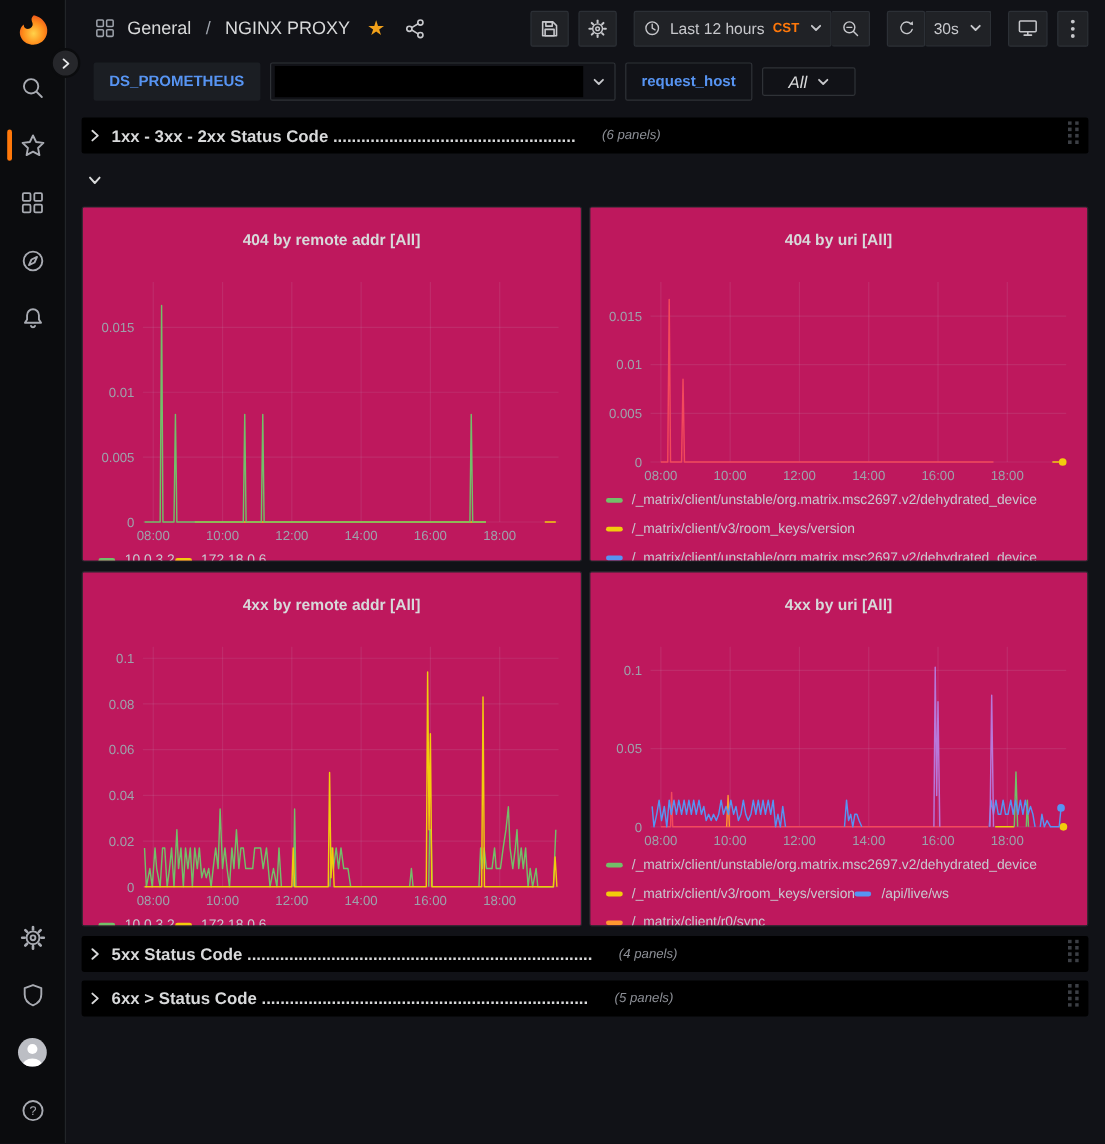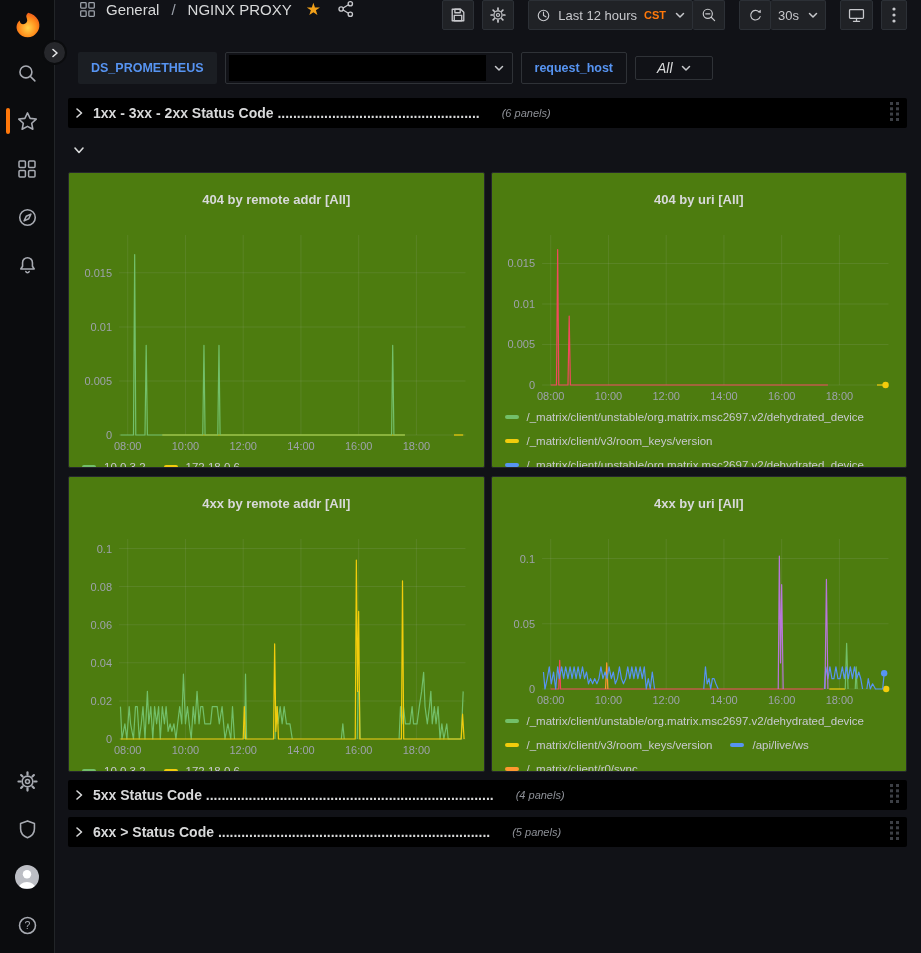--- a/index.html
+++ b/index.html
@@ -10,21 +10,21 @@
   .sidebar { width:55px; flex-shrink:0; background:#0b0c0e; border-right:1px solid #222528; display:flex; flex-direction:column; align-items:center; position:relative; }
   .logo-wrap { margin:11px 0 8px; width:30px; height:30px; }
   .expand-btn { position:absolute; top:40px; left:42px; width:25px; height:25px; border-radius:50%; background:#26272b; border:2px solid #0b0c0e; display:flex; align-items:center; justify-content:center; z-index:6; cursor:pointer; }
   .side-item { height:48px; width:54px; display:flex; align-items:center; justify-content:center; position:relative; cursor:pointer; }
   .active-bar { position:absolute; left:6px; top:11px; width:4px; height:26px; background:#ff780a; border-radius:2px; }
   .side-bottom { margin-top:auto; padding-bottom:4px; display:flex; flex-direction:column; align-items:center; }
   .sicon { stroke:#a8abb2; fill:none; stroke-width:1.5; stroke-linecap:round; stroke-linejoin:round; }
 
   
   .main { flex:1; display:flex; flex-direction:column; min-width:0; }
-  .topnav { height:47px; flex-shrink:0; display:flex; align-items:flex-start; justify-content:space-between; padding:0 14px 0 24px; }
+  .topnav { height:47px; flex-shrink:0; display:flex; align-items:center; justify-content:space-between; padding:0 14px 0 24px; }
   .nav-left { display:flex; align-items:center; gap:10px; }
   .crumb { font-size:15px; color:#d8d9da; white-space:nowrap; }
   .crumb-sep { color:#9da2ab; margin:0 2px; }
   .star-glyph { color:#f2a11a; font-size:17px; line-height:1; margin-left:4px; }
   .nav-right { display:flex; align-items:center; }
   .nav-btn { height:30px; min-width:32px; padding:0 7px; background:#202226; border:1px solid #2c3036; border-radius:2px; display:flex; align-items:center; justify-content:center; gap:7px; color:#c7c8cc; font-size:13px; cursor:pointer; white-space:nowrap; }
   .nicon { stroke:#c7c8cc; fill:none; stroke-width:1.5; stroke-linecap:round; stroke-linejoin:round; }
   .joined { display:flex; }
   .joined .nav-btn + .nav-btn { border-left:0; }
   .sp8 { width:8px; } .sp14 { width:14px; }
@@ -42,26 +42,26 @@
   
   .dashboard { padding:6px 14px 0 13px; flex:1; overflow:hidden; }
   .dash-row { height:30px; display:flex; align-items:center; margin-bottom:7px; padding:0 8px 0 5px; border-radius:2px; cursor:pointer; }
   .dash-row.collapsed { background:#000000; }
   .row-chev { margin-right:8px; flex-shrink:0; }
   .row-title { font-size:14px; font-weight:bold; color:#d8d9da; white-space:nowrap; overflow:hidden; }
   .row-count { font-size:11px; font-style:italic; color:#8d9097; margin-left:22px; white-space:nowrap; }
   .row-handle { margin-left:auto; cursor:grab; }
 
   .panel-grid { display:grid; grid-template-columns:1fr 1fr; gap:8px 6px; margin-bottom:8px; }
-  .panel { background:#4d7c0f; border:1px solid #25272c; border-radius:2px; height:296px; overflow:hidden; padding:0 8px; }
+  .panel { background:#be185d; border:1px solid #25272c; border-radius:2px; height:296px; overflow:hidden; padding:0 8px; }
   .panel-title { text-align:center; font-size:13px; font-weight:bold; color:#d8d9da; height:30px; line-height:32px; cursor:pointer; }
   .chart { width:100%; display:block; }
   .grid { stroke:rgba(204,204,220,0.11); stroke-width:1; }
   .tick { fill:#9da2ab; font-size:11px; }
-  .legend { display:flex; flex-wrap:wrap; column-gap:18px; padding-left:5px; }
+  .legend { display:flex; flex-wrap:wrap; padding-left:5px; }
   .legend-item { display:flex; align-items:center; gap:8px; height:24px; font-size:11.5px; color:#c8c9d0; white-space:nowrap; cursor:pointer; }
   .legend-item i { width:14px; height:4px; border-radius:2px; display:block; flex-shrink:0; }
 </style>
 </head>
 <body>
 
 <div class="app">
 
   <aside class="sidebar">
     <div class="logo-wrap">

